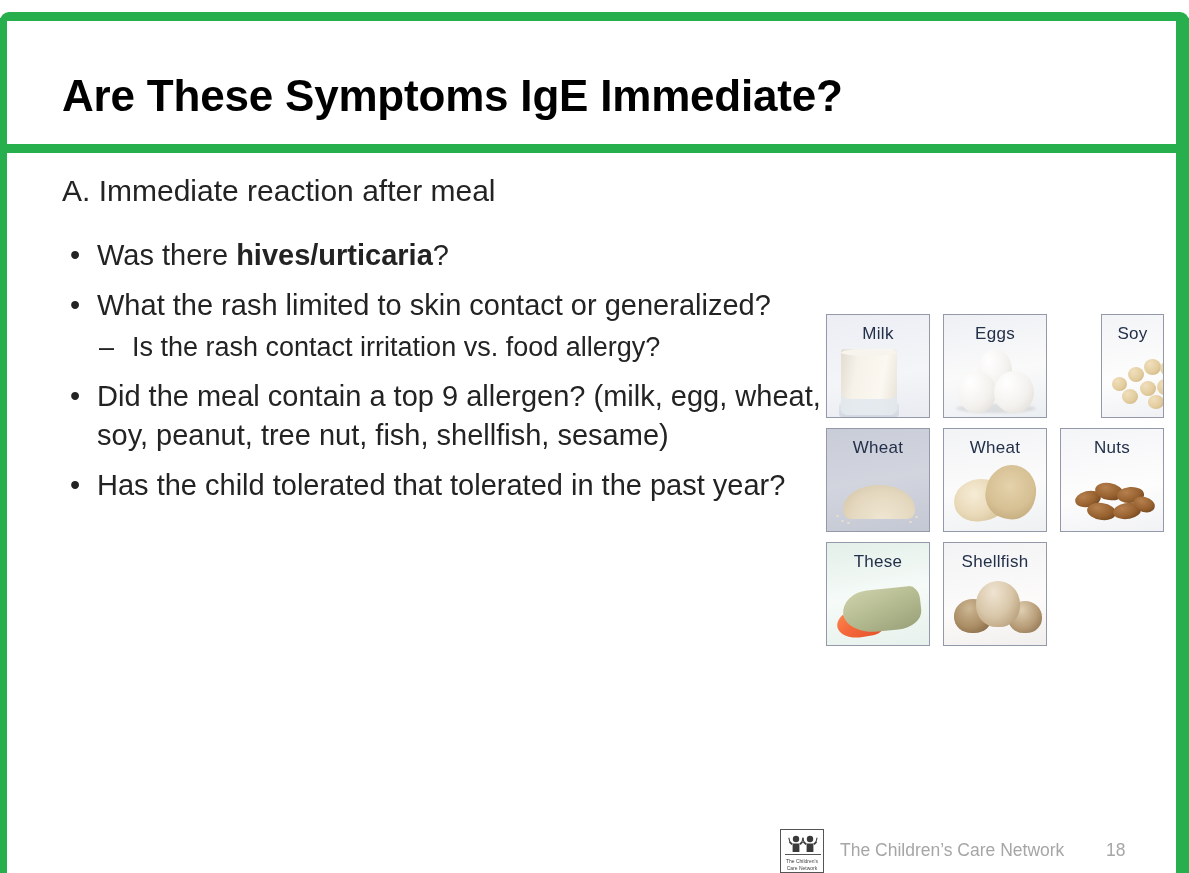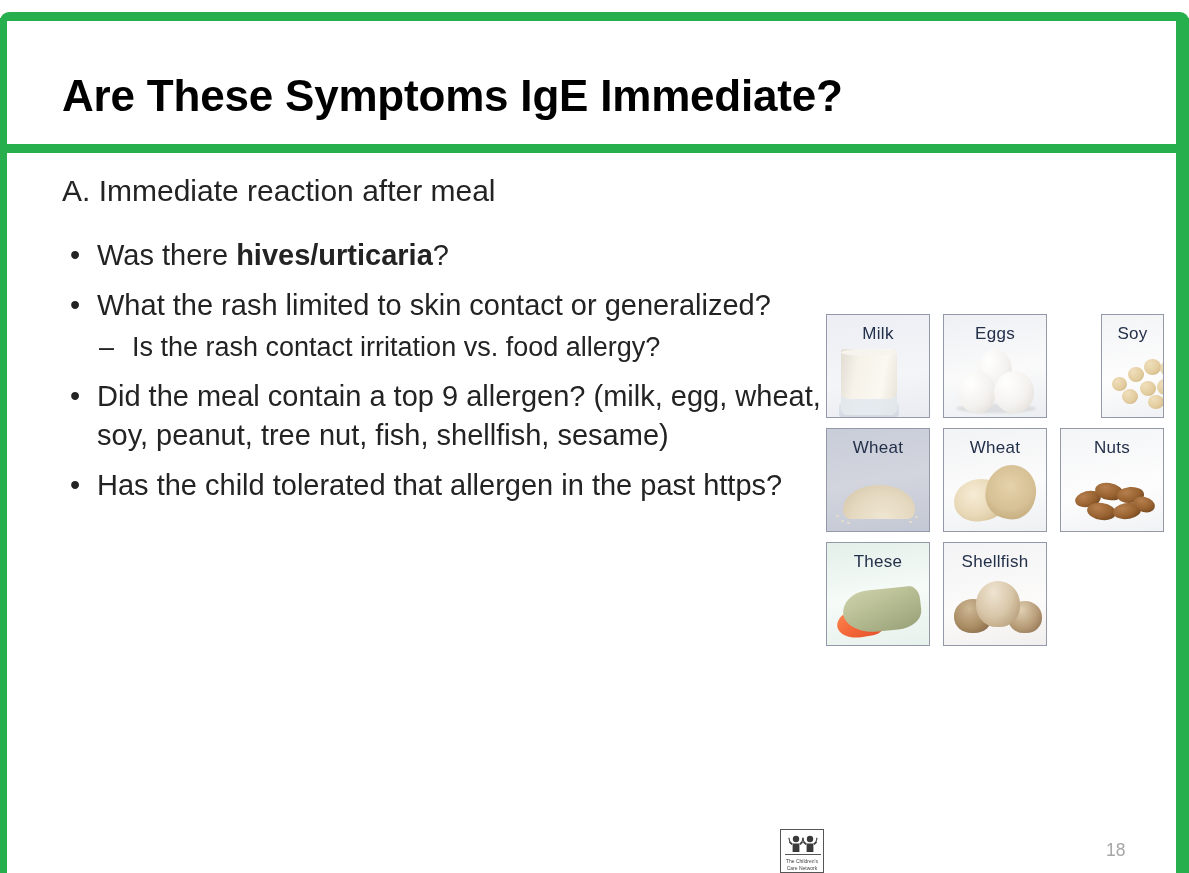--- a/index.html
+++ b/index.html
@@ -386,21 +386,21 @@
         </ul>
       </li>
 
       <li class="bullet">
         <span class="dot">•</span>
         <span>Did the meal contain a top 9 allergen? (milk, egg, wheat, soy, peanut, tree nut, fish, shellfish, sesame)</span>
       </li>
 
       <li class="bullet">
         <span class="dot">•</span>
-        <span>Has the child tolerated that allergen in the past https?</span>
+        <span>Has the child tolerated that tolerated in the past year?</span>
       </li>
 
     </ul>
   </div>
 
 
   <div class="allergen-grid">
 
     <div class="tile bg-milk">
       <div class="art">
@@ -511,16 +511,17 @@
             <path d="M35.6 5.6 l-1.1 4.2 1.0 .3 1.1 -4.2 z"></path>
           </g>
           <line x1="4" y1="22.5" x2="40" y2="22.5" stroke="#555555" stroke-width="1"></line>
         </svg>
       </div>
       <div class="logo-caption">
         <div>The Children's</div>
         <div>Care Network</div>
       </div>
     </div>
+    <div class="footer-brand">The Children’s Care Network</div>
     <div class="footer-page">18</div>
   </div>
 
 </div>
 
 </body></html>

